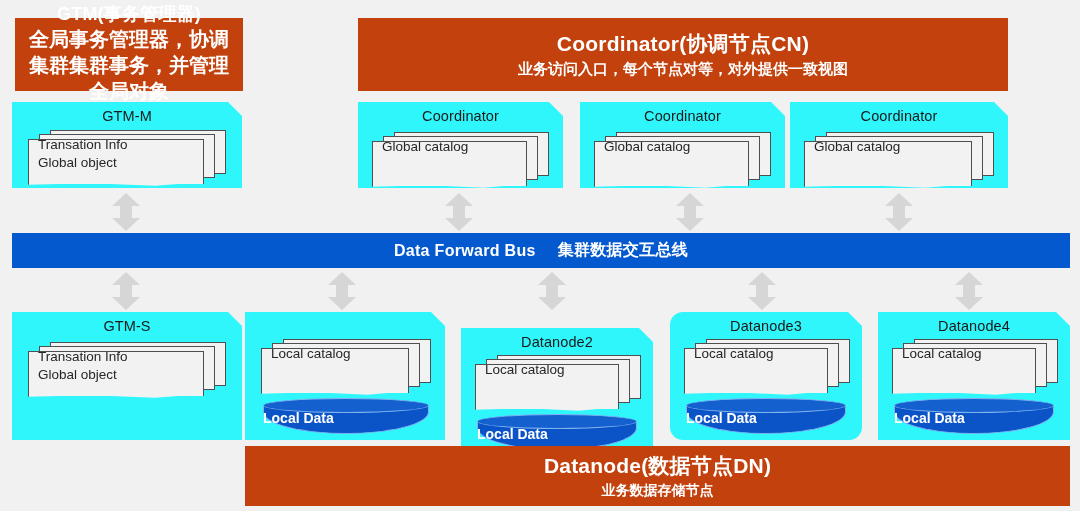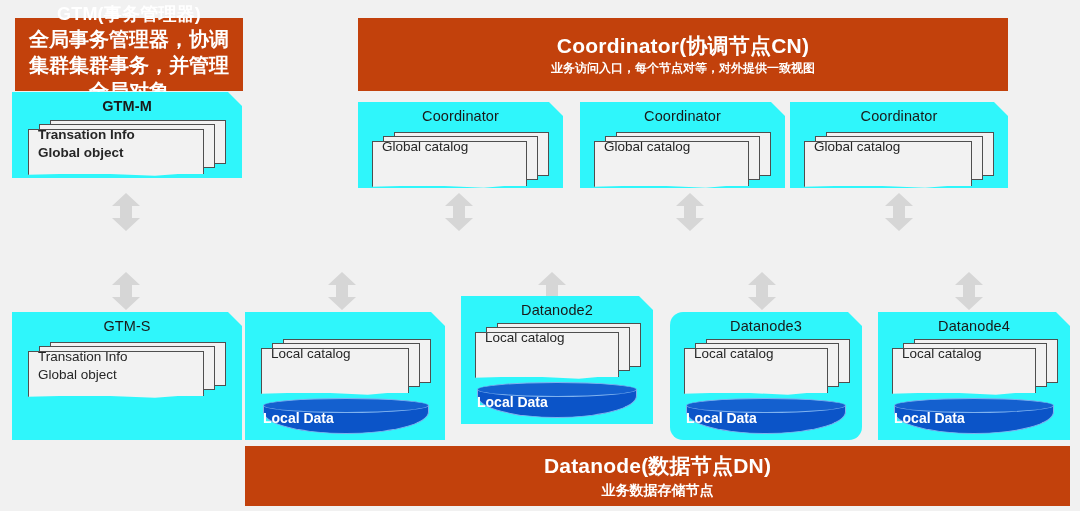--- a/index.html
+++ b/index.html
@@ -49,21 +49,21 @@
     left: 15px; top: 18px; width: 228px; height: 73px;
     padding: 4px 6px 6px 6px;
   }
   #gtm-banner .b-title { font-size: 18px; }
   #gtm-banner .b-sub { font-size: 20px; }
 
   #coord-banner {
     left: 358px; top: 18px; width: 650px; height: 73px;
   }
   #coord-banner .b-title { font-size: 21px; }
-  #coord-banner .b-sub { font-size: 12px; margin-top: 2px; }
+  #coord-banner .b-sub { font-size: 15px; margin-top: 2px; }
 
   #dn-banner {
     left: 245px; top: 446px; width: 825px; height: 60px;
   }
   #dn-banner .b-title { font-size: 21px; }
   #dn-banner .b-sub { font-size: 14px; margin-top: 1px; }
 
   
   #bus-bar {
     position: absolute;
@@ -195,21 +195,21 @@
   <div class="banner" id="gtm-banner">
     <div class="b-title">GTM(事务管理器)</div>
     <div class="b-sub">全局事务管理器，协调集群集群事务，并管理全局对象</div>
   </div>
 
   <div class="banner" id="coord-banner">
     <div class="b-title">Coordinator(协调节点CN)</div>
     <div class="b-sub">业务访问入口，每个节点对等，对外提供一致视图</div>
   </div>
 
-  <div class="node" style="left:12px; top:92px; width:230px; height:86px;font-weight:bold;">
+  <div class="node" style="left:12px; top:102px; width:230px; height:86px;">
     <div class="node-title">GTM-M</div>
     <div class="cardstack" style="left:16px; top:28px; width:198px;">
       <div class="sheet s3"></div>
       <div class="sheet s2"></div>
       <div class="sheet s1">
         <div class="mask"></div>
         <div class="wave"></div>
       </div>
       <div class="card-label">Transation Info
 Global object</div>
@@ -269,20 +269,24 @@
     <svg viewBox="0 0 28 38" preserveAspectRatio="none" aria-hidden="true">
       <polygon points="14,0 28,13 20,13 20,25 28,25 14,38 0,25 8,25 8,13 0,13" fill="#d6d6d6"></polygon>
     </svg>
   </div>
   <div class="darrow" style="left:885px; top:193px; height:38px;">
     <svg viewBox="0 0 28 38" preserveAspectRatio="none" aria-hidden="true">
       <polygon points="14,0 28,13 20,13 20,25 28,25 14,38 0,25 8,25 8,13 0,13" fill="#d6d6d6"></polygon>
     </svg>
   </div>
 
+  <div id="bus-bar">
+    <span>Data Forward Bus</span>
+    <span class="bus-cn">集群数据交互总线</span>
+  </div>
 
   <div class="darrow" style="left:112px; top:272px; height:38px;">
     <svg viewBox="0 0 28 38" preserveAspectRatio="none" aria-hidden="true">
       <polygon points="14,0 28,13 20,13 20,25 28,25 14,38 0,25 8,25 8,13 0,13" fill="#d6d6d6"></polygon>
     </svg>
   </div>
   <div class="darrow" style="left:328px; top:272px; height:38px;">
     <svg viewBox="0 0 28 38" preserveAspectRatio="none" aria-hidden="true">
       <polygon points="14,0 28,13 20,13 20,25 28,25 14,38 0,25 8,25 8,13 0,13" fill="#d6d6d6"></polygon>
     </svg>
@@ -327,21 +331,21 @@
       </div>
       <div class="card-label">Local catalog</div>
     </div>
     <div class="cylinder" style="left:18px; top:86px; width:166px;">
       <div class="cyl-body"></div>
       <div class="cyl-top"></div>
       <div class="cyl-label">Local Data</div>
     </div>
   </div>
 
-  <div class="node" style="left:461px; top:296px; width:192px; height:128px;">
+  <div class="node" style="left:461px; top:328px; width:192px; height:128px;">
     <div class="node-title">Datanode2</div>
     <div class="cardstack" style="left:14px; top:27px; width:166px;">
       <div class="sheet s3"></div>
       <div class="sheet s2"></div>
       <div class="sheet s1">
         <div class="mask"></div>
         <div class="wave"></div>
       </div>
       <div class="card-label">Local catalog</div>
     </div>

